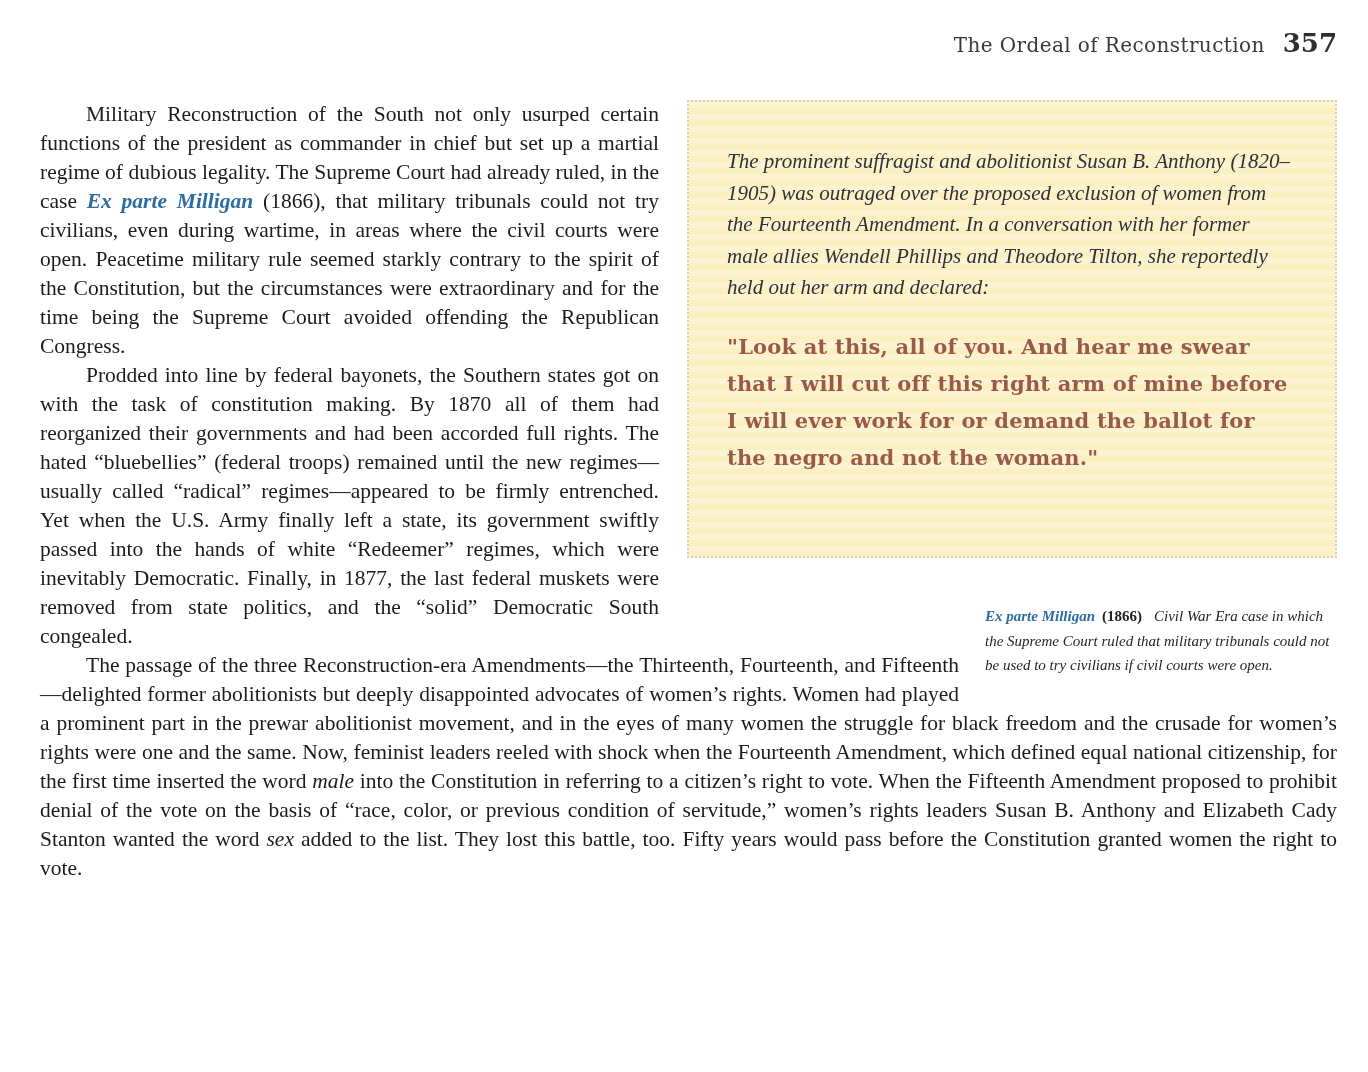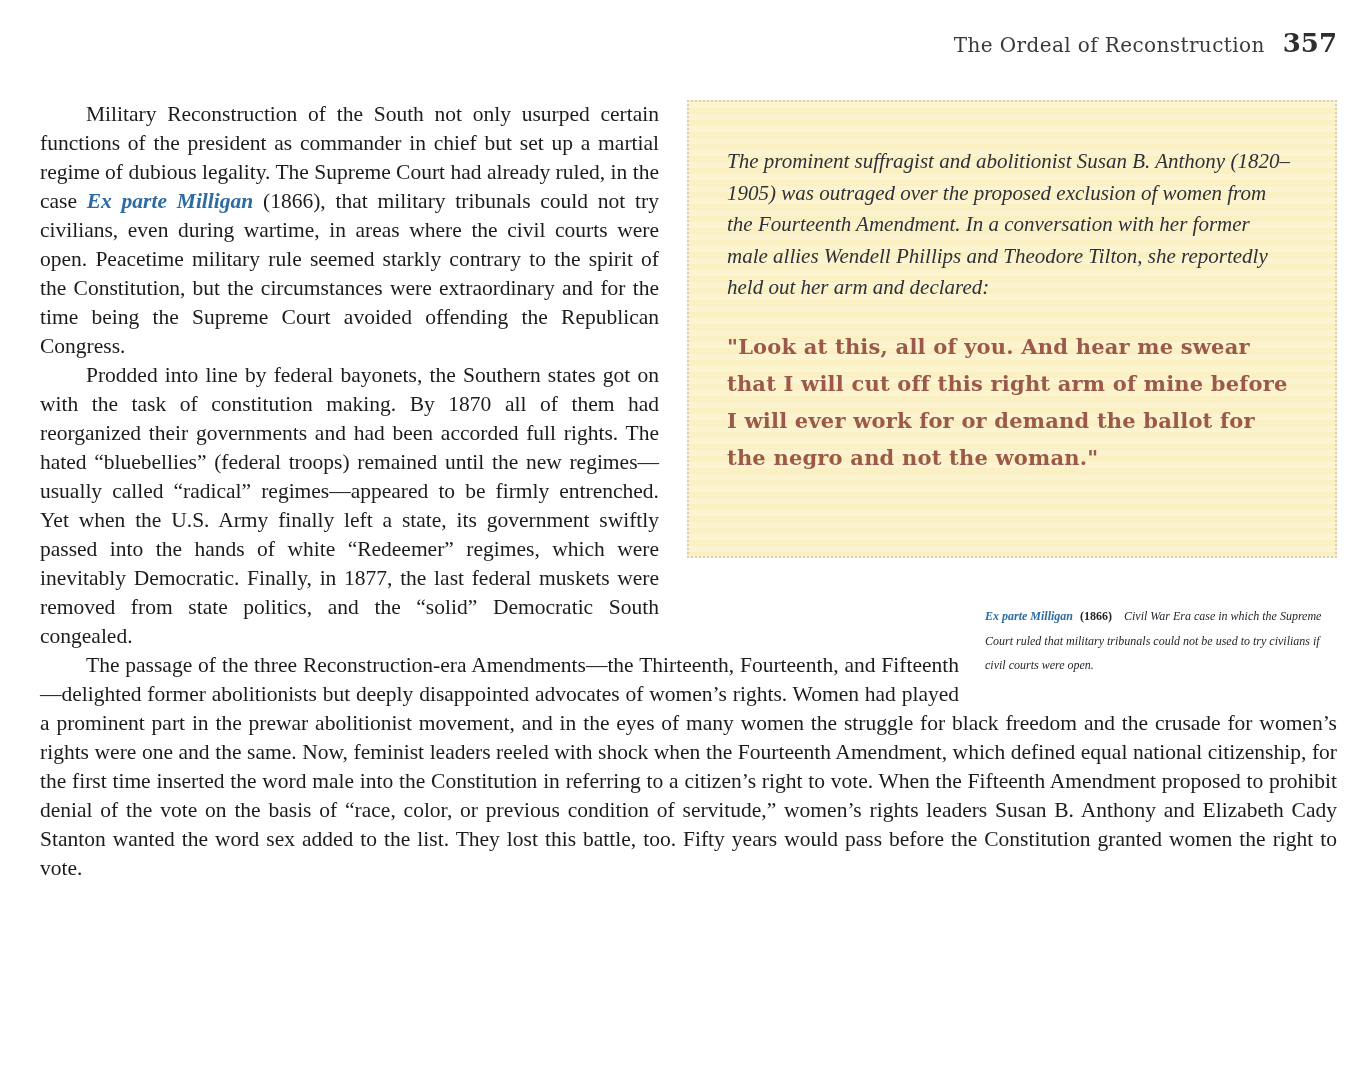--- a/index.html
+++ b/index.html
@@ -71,21 +71,21 @@
     letter-spacing: 0.2px;
     color: var(--quote-brown);
   }
 
   
   .margin-note {
     float: right;
     clear: right;
     width: 352px;
     margin: 0 0 24px 26px;
-    font-size: 12px;
+    font-size: 15px;
     line-height: 24.5px;
     color: #24242c;
   }
   .note-term {
     color: var(--link-blue);
     font-weight: bold;
     font-style: italic;
     margin-right: 7px;
   }
   .note-year {
@@ -101,21 +101,21 @@
     line-height: 29px;
     text-align: justify;
     text-indent: 46px;
     color: var(--body-text);
   }
   .seg-link {
     color: var(--link-blue);
     font-weight: bold;
     font-style: italic;
   }
-  .seg-italic { }
+  .seg-italic { font-style: italic; }
 </style>
 </head>
 <body>
 
 <div class="page">
   <header class="page-header">
     <span class="running-head">The Ordeal of Reconstruction</span><span class="page-number">357</span>
   </header>
 
   <main class="content">

